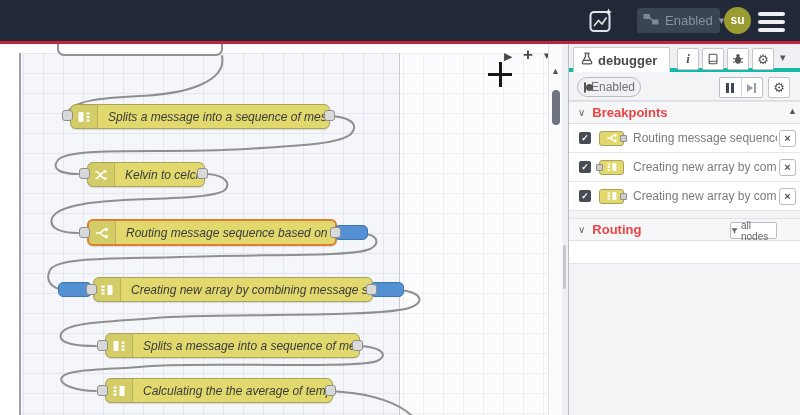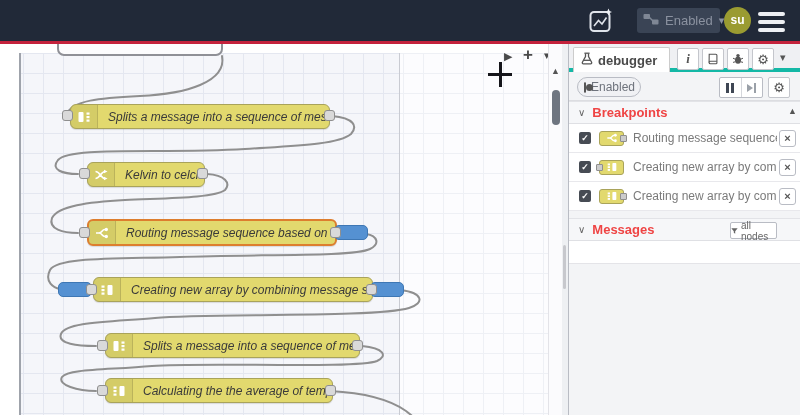--- a/index.html
+++ b/index.html
@@ -346,21 +346,21 @@
             <rect x="7.5" y="2" width="5" height="10" rx="1"></rect>
           </svg>
         <i class="mport r"></i>
       </span>
       <span class="bplabel">Creating new array by combining message sequence</span>
       <span class="xbtn">×</span>
     </div>
 
     <div class="sechdr" style="top:174px">
       <span class="chev">∨</span>
-      <span class="st">Messages</span>
+      <span class="st">Routing</span>
       <span class="filterbtn">
         <svg width="8" height="8" viewBox="0 0 10 10" style="margin-right:3px">
             <path d="M0.5,1 h9 L6,5.2 V9 L4,7.6 V5.2 Z" fill="#666"></path>
           </svg>
         <span>all nodes</span>
       </span>
     </div>
     <div class="msgempty"></div>
   </div>
 

